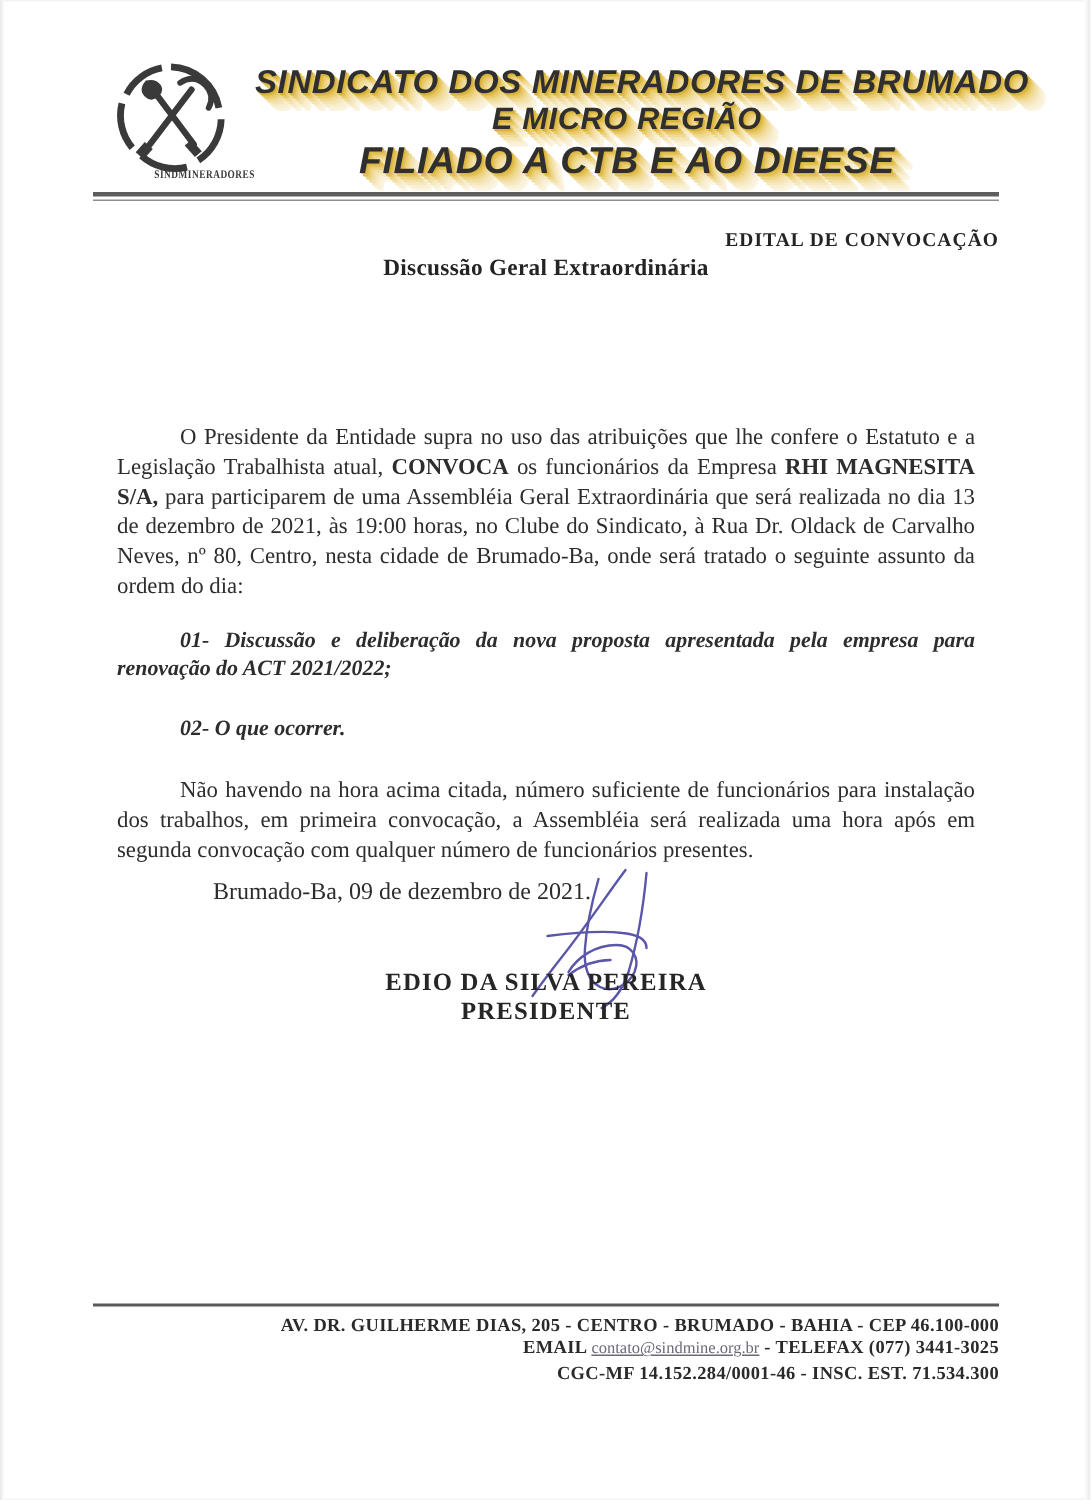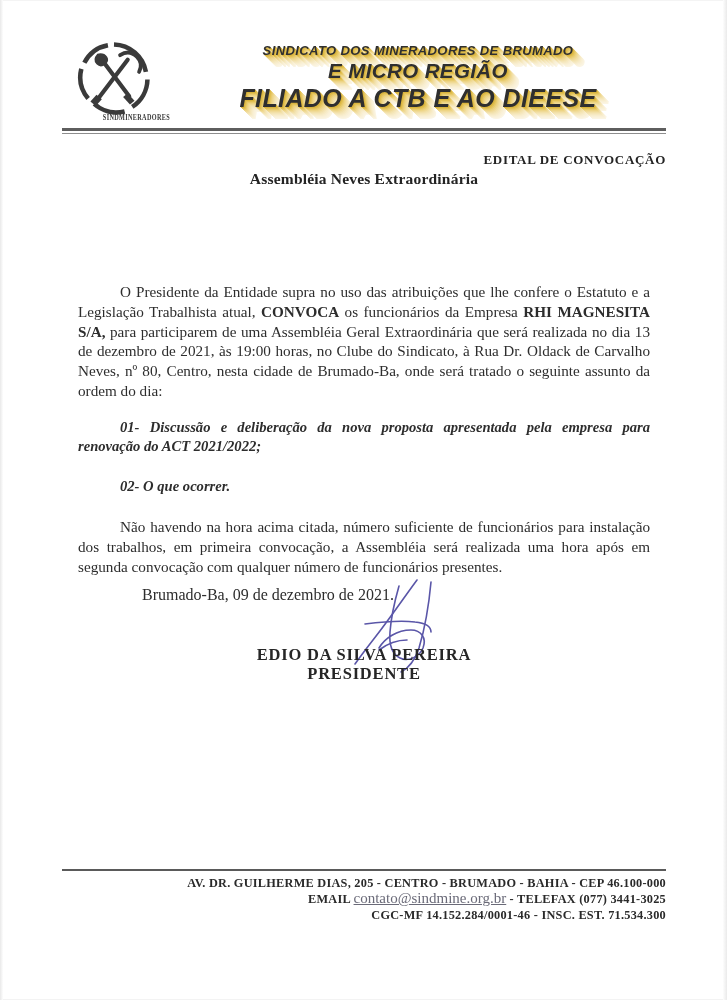--- a/index.html
+++ b/index.html
@@ -76,21 +76,21 @@
     white-space: nowrap;
     
     text-shadow:
        1px 1px 0 #d9b43c,  2px 2px 0 #e2c054,
        3px 3px 0 #e8cb6c,  4px 4px 0 #edd484,
        5px 5px 0 #f0da96,  6px 6px 0 #f2e0a8,
        7px 7px 0 #f4e5b6,  8px 8px 0 #f6e9c2,
        9px 9px 0 #f8edcd, 10px 10px 0 #f9f0d6,
       11px 11px 0 #faf2dd, 12px 12px 0 #fbf5e3;
   }
-  #org-line-1 { font-size: 13px; }
+  #org-line-1 { font-size: 22px; }
   #org-line-2 { font-size: 20.5px; margin-top: 4px; }
   #org-line-3 { font-size: 25px; margin-top: 4px; }
 
   #header-rule-thick {
     position: absolute;
     left: 62px; top: 128px;
     width: 604px; height: 2.5px;
     background: #5e5e5e;
   }
   #header-rule-thin {
@@ -209,21 +209,21 @@
     letter-spacing: 0.25px;
     line-height: 15.4px;
     color: #2a2a2a;
     white-space: nowrap;
   }
   #footer-email-link {
     font-weight: 400;
     letter-spacing: 0;
     color: #6a6a78;
     text-decoration: underline;
-    font-size: 15px;
+    font-size: 11px;
   }
 </style>
 </head>
 <body>
 
 <div id="page">
 
   <div id="scan-left-edge"></div>
   <div id="scan-right-edge"></div>
 
@@ -260,21 +260,21 @@
       <div class="org-line" id="org-line-2">E MICRO REGIÃO</div>
       <div class="org-line" id="org-line-3">FILIADO A CTB E AO DIEESE</div>
     </div>
   </div>
 
   <div id="header-rule-thick"></div>
   <div id="header-rule-thin"></div>
 
   <div id="doc-title">
     <div id="title-main">EDITAL DE CONVOCAÇÃO</div>
-    <div id="title-sub">Assembléia Neves Extraordinária</div>
+    <div id="title-sub">Discussão Geral Extraordinária</div>
   </div>
 
   <div id="body-copy">
 
     <p class="para indent"><span>O Presidente da Entidade supra no uso das atribuições que lhe confere o Estatuto e a Legislação Trabalhista atual, </span><b>CONVOCA</b><span> os funcionários da Empresa </span><b>RHI MAGNESITA S/A,</b><span> para participarem de uma Assembléia Geral Extraordinária que será realizada no dia 13 de dezembro de  2021, às 19:00 horas, no Clube do Sindicato, à Rua Dr. Oldack de Carvalho Neves, nº 80, Centro, nesta cidade de Brumado-Ba, onde será tratado o seguinte assunto da ordem do dia:</span></p>
 
     <div id="agenda">
       <p class="agenda-item first">01- Discussão e deliberação da nova proposta apresentada pela empresa para renovação do ACT 2021/2022;</p>
       <p class="agenda-item second">02-  O que ocorrer.</p>
     </div>

